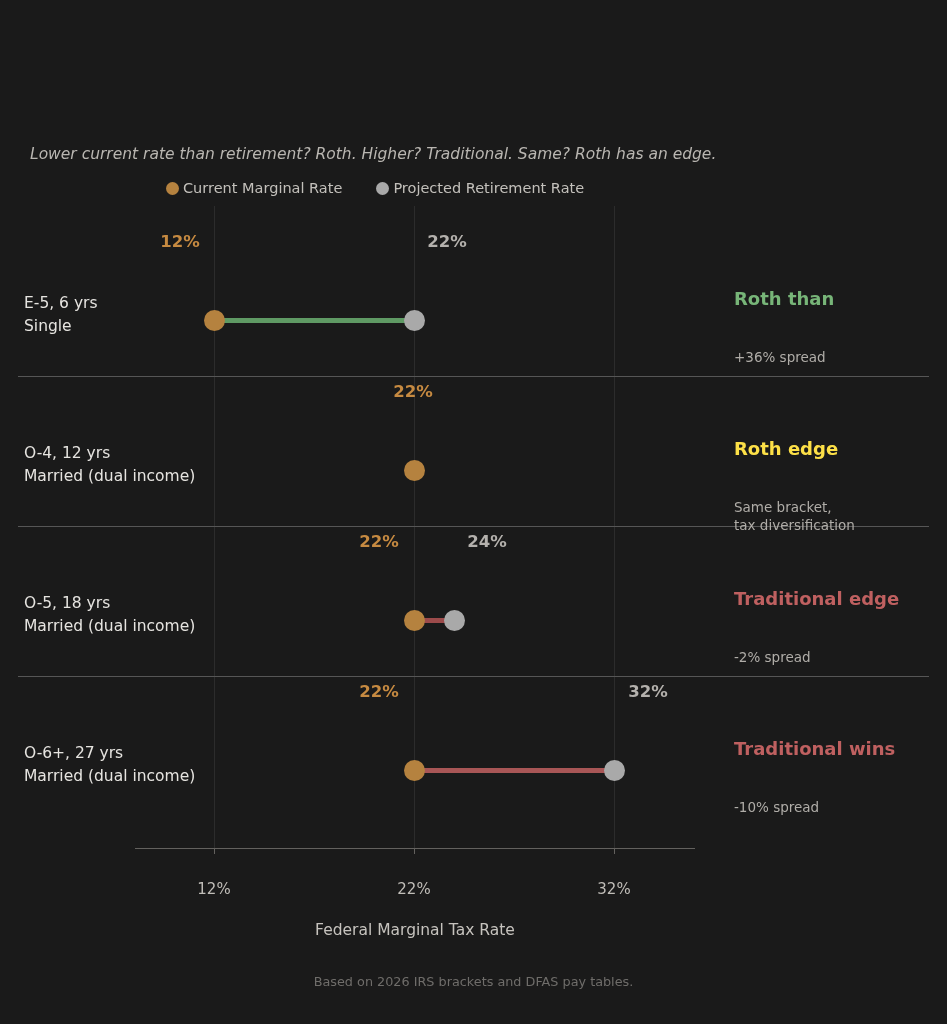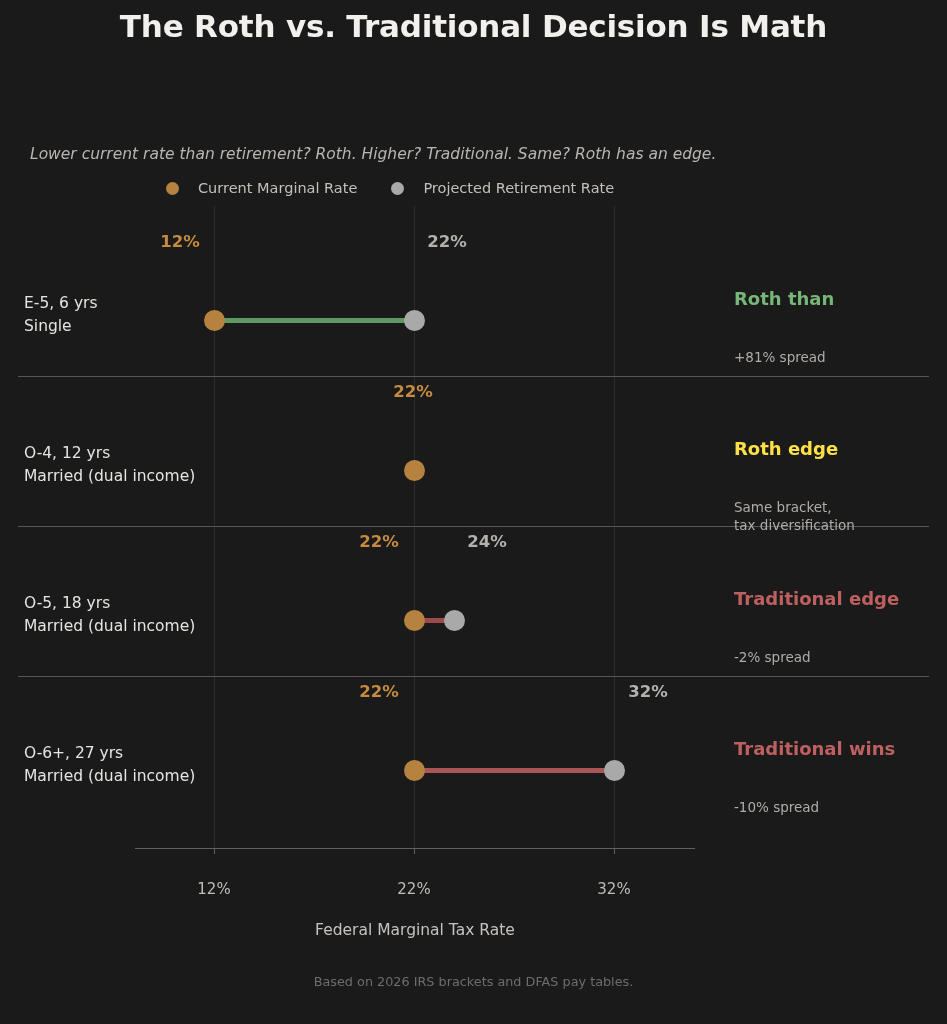--- a/index.html
+++ b/index.html
@@ -51,21 +51,21 @@
     position: absolute;
     left: 166px;
     top: 180px;
     display: flex;
     align-items: center;
     gap: 34px;
   }
   .legend-item {
     display: flex;
     align-items: center;
-    gap: 19px;
+    gap: 4px;
   }
   .legend-dot {
     width: 13px;
     height: 13px;
     border-radius: 50%;
     display: block;
   }
   .legend-label {
     font-size: 14.5px;
     color: #c3c0bb;
@@ -200,21 +200,20 @@
     font-size: 12.8px;
     line-height: 20px;
     color: #6f6d6a;
   }
 </style>
 </head>
 <body>
 
 <div id="stage">
 
-  <div class="chart-title">The Roth vs. Traditional Decision Is Math</div>
   <div class="chart-subtitle">Lower current rate than retirement? Roth. Higher? Traditional. Same? Roth has an edge.</div>
 
   <div class="legend">
     <div class="legend-item">
       <span class="legend-dot" style="background:#b5823f"></span>
       <span class="legend-label">Current Marginal Rate</span>
     </div>
     <div class="legend-item">
       <span class="legend-dot" style="background:#a9a9a9"></span>
       <span class="legend-label">Projected Retirement Rate</span>
@@ -236,21 +235,21 @@
       <div class="vallabel" style="left:447px; top:6px; color:#b4b1ad">22%</div>
       <div class="row-cat" style="top:66px">
         <div>E-5, 6 yrs</div>
         <div>Single</div>
       </div>
       <div class="connector" style="left:214px; width:200px; top:92px; background:#5f9a64"></div>
       <div class="dot dot-current" style="left:203.5px; top:84px; background:#b5823f"></div>
       <div class="dot dot-retire" style="left:403.5px; top:84px; background:#a9a9a9"></div>
       <div class="verdict" style="left:734px; top:62px; color:#77b578">Roth than</div>
       <div class="spread" style="left:734px; top:122px">
-        <div>+81% spread</div>
+        <div>+36% spread</div>
         <div></div>
       </div>
     </div>
 
     <div class="row" style="top:170px">
       <div class="vallabel" style="left:413px; top:6px; color:#c68a41">22%</div>
       <div class="row-cat" style="top:66px">
         <div>O-4, 12 yrs</div>
         <div>Married (dual income)</div>
       </div>

